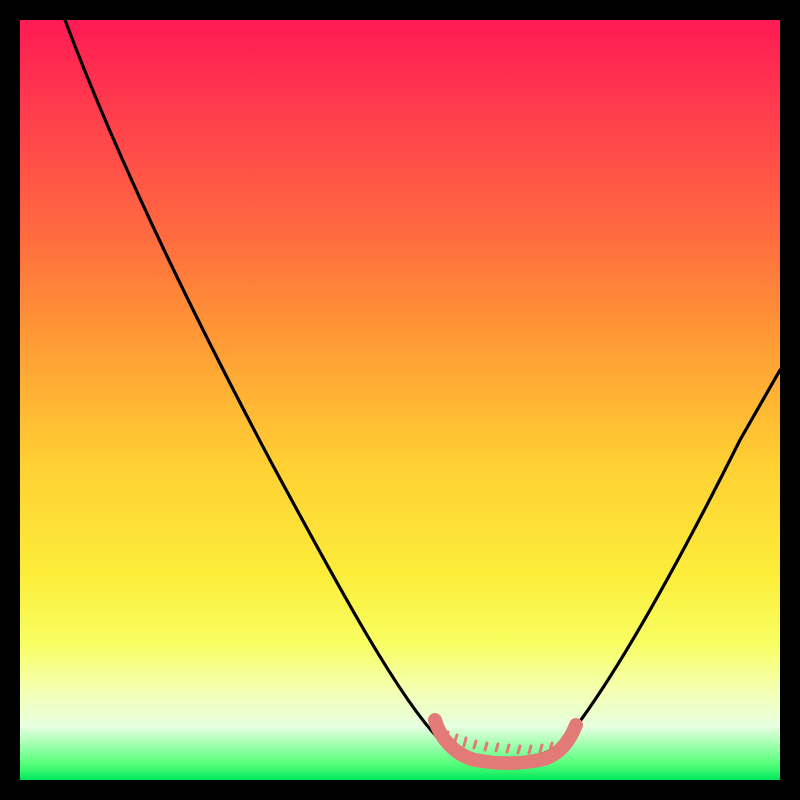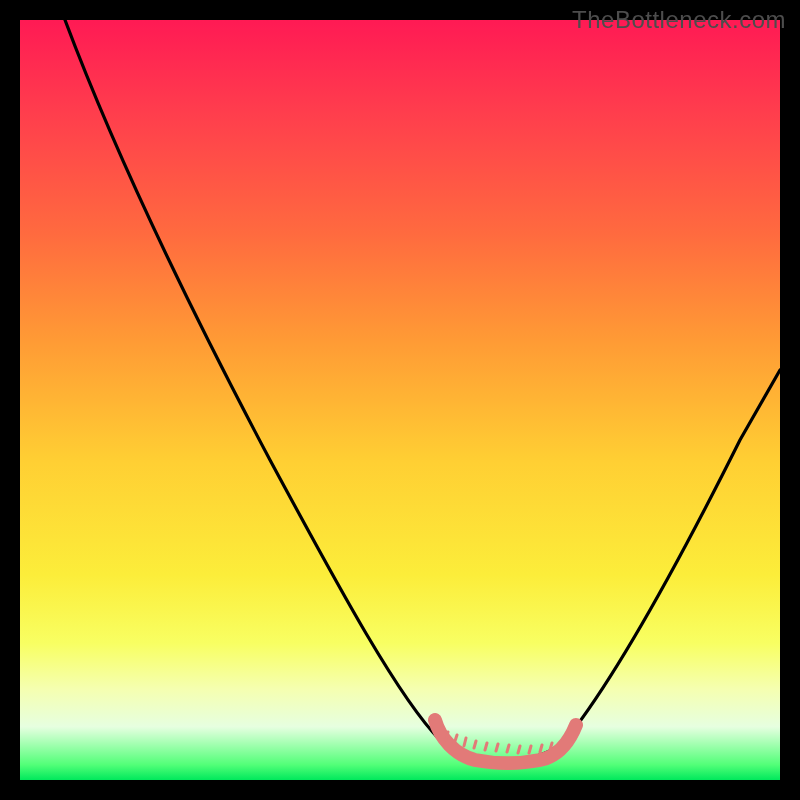--- a/index.html
+++ b/index.html
@@ -52,21 +52,20 @@
     top: 0;
     width: 760px;
     height: 760px;
     z-index: 10;
   }
 </style>
 </head>
 <body>
 
 <div class="frame">
-  <div class="watermark">TheBottleneck.com</div>
   <div class="plot">
     <svg class="curve" viewBox="0 0 760 760" preserveAspectRatio="none">
       <path d="M 45 0
                C 90 120, 160 270, 250 440
                C 320 570, 380 680, 420 720
                C 445 740, 470 742, 495 740
                C 520 738, 540 730, 555 708
                C 600 648, 660 540, 720 420
                L 760 350" stroke="#000" stroke-width="3.2" fill="none" stroke-linecap="round"></path>
       <path d="M 415 700

